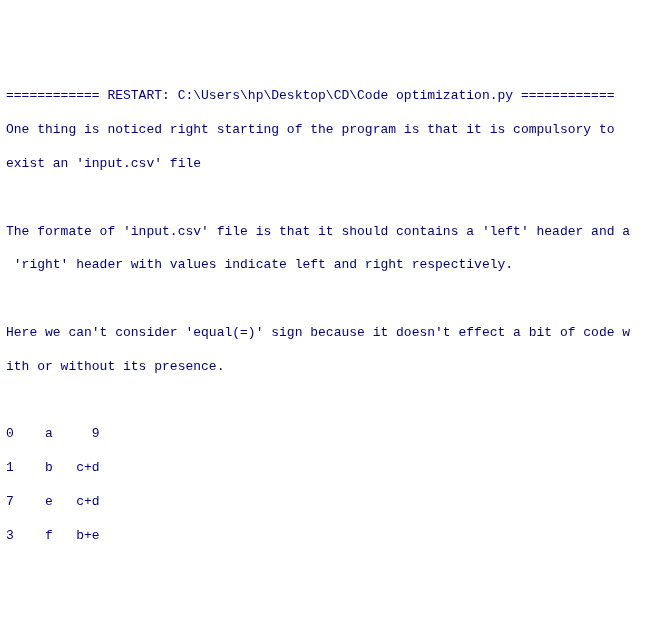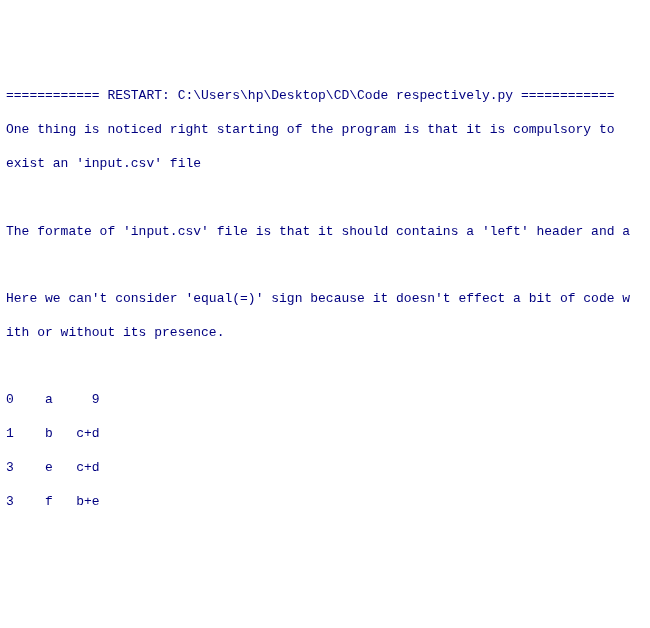--- a/index.html
+++ b/index.html
@@ -20,32 +20,33 @@
     .restart {
       color: #000080;
     }
   </style>
 </head>
 <body>
 
 
 
 <div>
-<span class="line restart">============ RESTART: C:\Users\hp\Desktop\CD\Code respectively.py ============</span>
+<span class="line restart">============ RESTART: C:\Users\hp\Desktop\CD\Code optimization.py ============</span>
 <span class="line">One thing is noticed right starting of the program is that it is compulsory to</span>
 <span class="line">exist an 'input.csv' file</span>
 <span class="line"> </span>
 <span class="line">The formate of 'input.csv' file is that it should contains a 'left' header and a</span>
+<span class="line"> 'right' header with values indicate left and right respectively.</span>
 <span class="line"> </span>
 <span class="line">Here we can't consider 'equal(=)' sign because it doesn't effect a bit of code w</span>
 <span class="line">ith or without its presence.</span>
 <span class="line"> </span>
 <span class="line">0    a     9</span>
 <span class="line">1    b   c+d</span>
-<span class="line">3    e   c+d</span>
+<span class="line">7    e   c+d</span>
 <span class="line">3    f   b+e</span>
 
 
 
 
 
 
 
 
 

